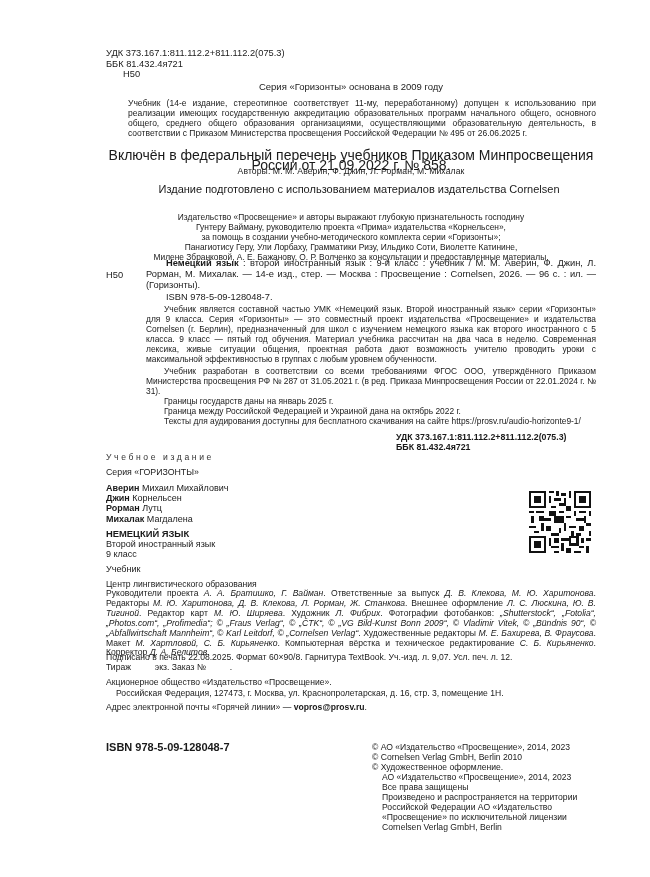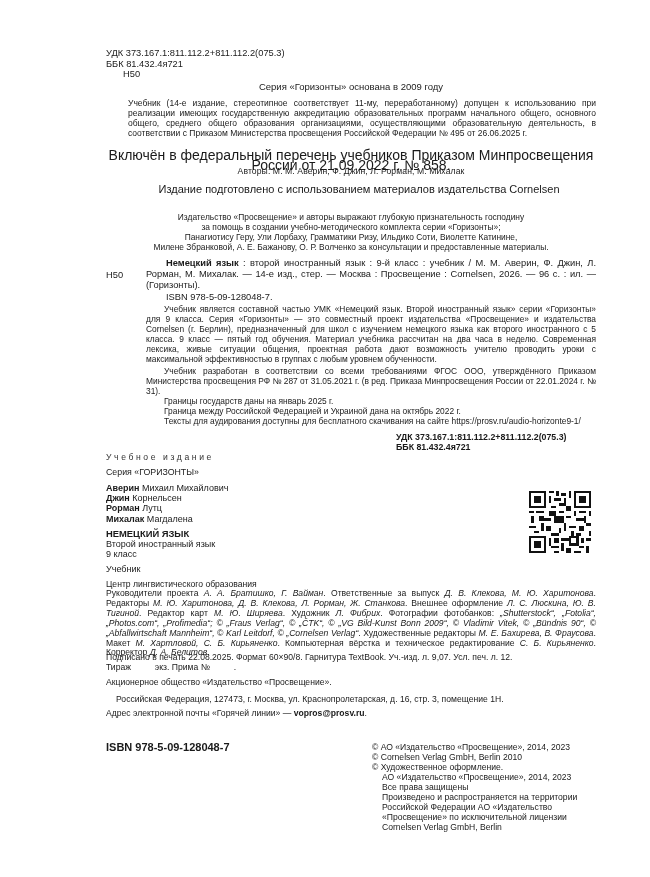--- a/index.html
+++ b/index.html
@@ -30,20 +30,21 @@
 <div class="abs center" style="left:106px; width:490px; top:150px; font-size:14px;">Включён в федеральный перечень учебников Приказом Минпросвещения России от 21.09.2022 г. № 858.</div>
 
 <div class="abs center" style="left:106px; width:490px; top:166px; font-size:8.6px; letter-spacing:0.1px;">Авторы: М. М. Аверин, Ф. Джин, Л. Рорман, М. Михалак</div>
 
 <div class="abs center" style="left:114px; width:490px; top:184px; font-size:11px;">
   <div>Издание подготовлено с использованием материалов издательства Cornelsen</div>
 </div>
 
 <div class="abs center" style="left:106px; width:490px; top:212px; font-size:8.4px; line-height:10px;">
   <div>Издательство «Просвещение» и авторы выражают глубокую признательность господину</div>
+  <div>Гунтеру Вайману, руководителю проекта «Прима» издательства «Корнельсен»,</div>
   <div>за помощь в создании учебно-методического комплекта серии «Горизонты»;</div>
   <div>Панагиотису Геру, Ули Лорбаху, Грамматики Ризу, Ильдико Соти, Виолетте Катинине,</div>
   <div>Милене Збранковой, А. Е. Бажанову, О. Р. Волченко за консультации и предоставленные материалы.</div>
 </div>
 
 <div class="abs" style="left:106px; top:270px; font-size:9.3px;">Н50</div>
 <div class="abs just" style="left:146px; width:450px; top:258px; font-size:9.3px; line-height:11px; text-indent:20px;">
   <span class="b">Немецкий язык</span><span> : второй иностранный язык : 9-й класс : учебник / М. М. Аверин, Ф. Джин, Л. Рорман, М. Михалак. — 14-е изд., стер. — Москва : Просвещение : Cornelsen, 2026. — 96 с. : ил. — (Горизонты).</span>
 </div>
 <div class="abs" style="left:166px; top:292px; font-size:9.3px;">ISBN 978-5-09-128048-7.</div>
@@ -76,26 +77,26 @@
   <div>Второй иностранный язык</div>
   <div>9 класс</div>
 </div>
 <div class="abs" style="left:106px; top:564px; font-size:9px;">Учебник</div>
 <div class="abs" style="left:106px; top:579px; font-size:8.6px;">Центр лингвистического образования</div>
 
 <div class="abs just" id="credits" style="left:106px; width:490px; top:589px; font-size:8.6px; line-height:9.9px;"><span>Руководители проекта </span><span style="font-style: italic;">А. А. Братишко, Г. Вайман</span><span>. Ответственные за выпуск </span><span style="font-style: italic;">Д. В. Клекова, М. Ю. Харитонова</span><span>. Редакторы </span><span style="font-style: italic;">М. Ю. Харитонова, Д. В. Клекова, Л. Рорман, Ж. Станкова</span><span>. Внешнее оформление </span><span style="font-style: italic;">Л. С. Люскина, Ю. В. Тигиной</span><span>. Редактор карт </span><span style="font-style: italic;">М. Ю. Ширяева</span><span>. Художник </span><span style="font-style: italic;">Л. Фибрих</span><span>. Фотографии фотобанков: </span><span style="font-style: italic;">„Shutterstock“, „Fotolia“, „Photos.com“, „Profimedia“; © „Fraus Verlag“, © „ČTK“, © „VG Bild-Kunst Bonn 2009“, © Vladimir Vitek, © „Bündnis 90“, © „Abfallwirtschaft Mannheim“, © Karl Leitdorf, © „Cornelsen Verlag“</span><span>. Художественные редакторы </span><span style="font-style: italic;">М. Е. Бахирева, В. Фраусова</span><span>. Макет </span><span style="font-style: italic;">М. Хартловой, С. Б. Кирьяненко</span><span>. Компьютерная вёрстка и техническое редактирование </span><span style="font-style: italic;">С. Б. Кирьяненко</span><span>. Корректор </span><span style="font-style: italic;">Д. А. Белитов</span><span>.</span></div>
 
 <div class="abs" style="left:106px; top:652px; font-size:8.6px; line-height:10px;">
   <div>Подписано в печать 22.08.2025. Формат 60×90/8. Гарнитура TextBook. Уч.-изд. л. 9,07. Усл. печ. л. 12.</div>
-  <div style="white-space:pre;">Тираж          экз. Прима №          .</div>
+  <div style="white-space:pre;">Тираж          экз. Заказ №          .</div>
 </div>
 
 <div class="abs" style="left:106px; top:677px; font-size:8.6px; line-height:10px;">
   <div>Акционерное общество «Издательство «Просвещение».</div>
-  <div style="margin-top:7px;padding-left:10px;">Российская Федерация, 127473, г. Москва, ул. Краснопролетарская, д. 16, стр. 3, помещение 1Н.</div>
+  <div style="margin-top:1px;padding-left:10px;">Российская Федерация, 127473, г. Москва, ул. Краснопролетарская, д. 16, стр. 3, помещение 1Н.</div>
   <div style="margin-top:4px;"><span>Адрес электронной почты «Горячей линии» — </span><span class="b">vopros@prosv.ru</span><span>.</span></div>
 </div>
 
 <svg class="qr" viewBox="0 0 25 25" shape-rendering="crispEdges" style="left:529px; top:491px; width:62px; height:62px;">
   <rect width="25" height="25" fill="#fff"></rect>
   <g fill="#111">
     <path d="M0 0h7v7h-7z M1 1v5h5v-5z M2 2h3v3h-3z" fill-rule="evenodd"></path>
     <path d="M18 0h7v7h-7z M19 1v5h5v-5z M20 2h3v3h-3z" fill-rule="evenodd"></path>
     <path d="M0 18h7v7h-7z M1 19v5h5v-5z M2 20h3v3h-3z" fill-rule="evenodd"></path>
     <rect x="8" y="0" width="2" height="1"></rect>

